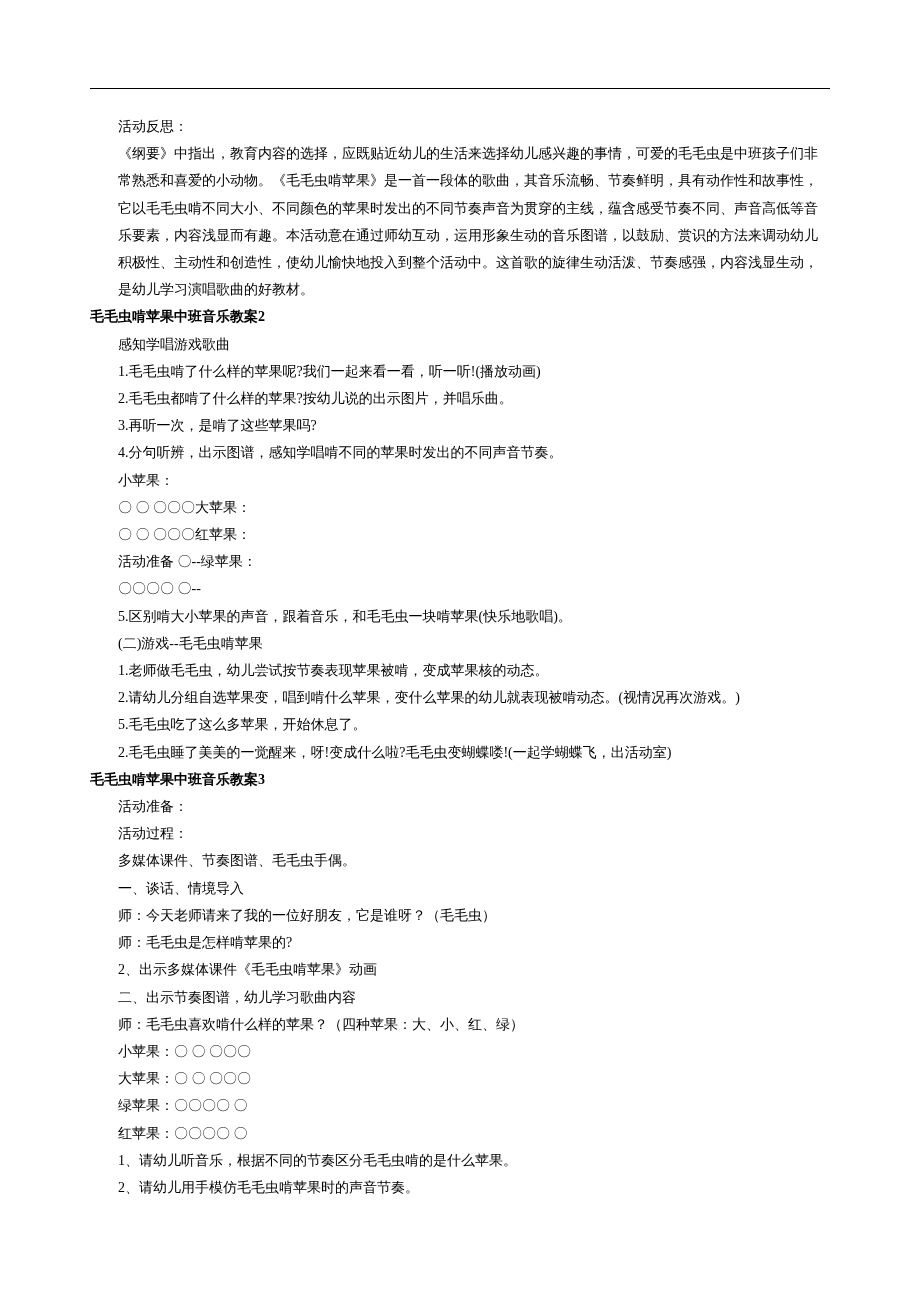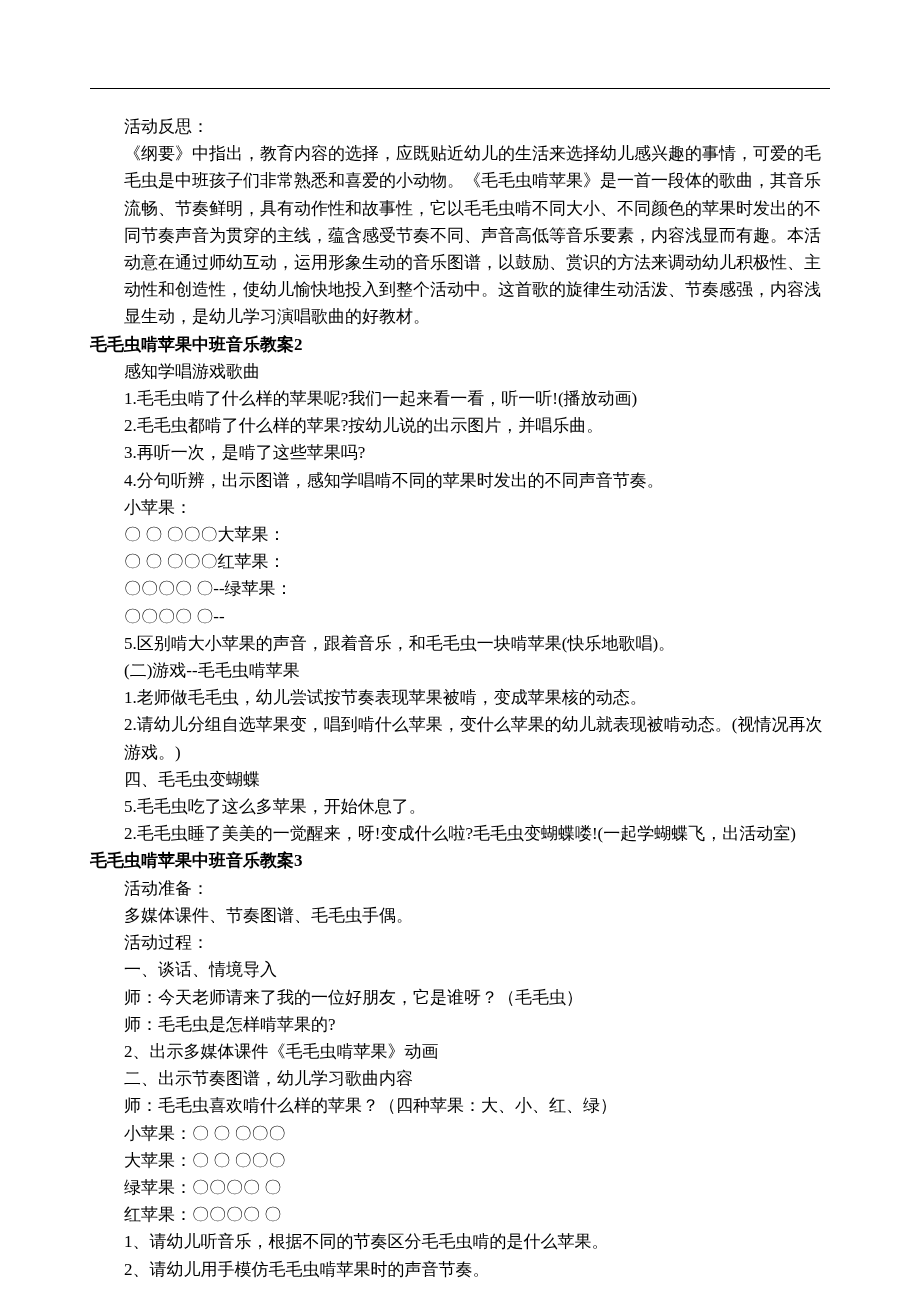--- a/index.html
+++ b/index.html
@@ -14,21 +14,21 @@
     box-sizing: border-box;
     padding: 88px 90px 40px 90px;
     position: relative;
   }
   .rule {
     border: none;
     border-top: 1.2px solid #000;
     margin: 0 0 24px 0;
   }
   .line {
-    font-size: 17px;
+    font-size: 14px;
     line-height: 27.2px;
     color: #000;
     white-space: pre-wrap;
     word-break: break-all;
   }
   .indent1 { padding-left: 2em; }
   .indent0 { padding-left: 0; font-weight: bold; }
 </style>
 </head>
 <body>
@@ -40,33 +40,32 @@
       <div class="line indent1">《纲要》中指出，教育内容的选择，应既贴近幼儿的生活来选择幼儿感兴趣的事情，可爱的毛毛虫是中班孩子们非常熟悉和喜爱的小动物。《毛毛虫啃苹果》是一首一段体的歌曲，其音乐流畅、节奏鲜明，具有动作性和故事性，它以毛毛虫啃不同大小、不同颜色的苹果时发出的不同节奏声音为贯穿的主线，蕴含感受节奏不同、声音高低等音乐要素，内容浅显而有趣。本活动意在通过师幼互动，运用形象生动的音乐图谱，以鼓励、赏识的方法来调动幼儿积极性、主动性和创造性，使幼儿愉快地投入到整个活动中。这首歌的旋律生动活泼、节奏感强，内容浅显生动，是幼儿学习演唱歌曲的好教材。</div>
       <div class="line indent0">毛毛虫啃苹果中班音乐教案2</div>
       <div class="line indent1">感知学唱游戏歌曲</div>
       <div class="line indent1">1.毛毛虫啃了什么样的苹果呢?我们一起来看一看，听一听!(播放动画)</div>
       <div class="line indent1">2.毛毛虫都啃了什么样的苹果?按幼儿说的出示图片，并唱乐曲。</div>
       <div class="line indent1">3.再听一次，是啃了这些苹果吗?</div>
       <div class="line indent1">4.分句听辨，出示图谱，感知学唱啃不同的苹果时发出的不同声音节奏。</div>
       <div class="line indent1">小苹果：</div>
       <div class="line indent1">〇 〇 〇〇〇大苹果：</div>
       <div class="line indent1">〇 〇 〇〇〇红苹果：</div>
-      <div class="line indent1">〇〇〇〇 〇--绿苹果：</div>
+      <div class="line indent1">活动准备 〇--绿苹果：</div>
       <div class="line indent1">〇〇〇〇 〇--</div>
       <div class="line indent1">5.区别啃大小苹果的声音，跟着音乐，和毛毛虫一块啃苹果(快乐地歌唱)。</div>
       <div class="line indent1">(二)游戏--毛毛虫啃苹果</div>
       <div class="line indent1">1.老师做毛毛虫，幼儿尝试按节奏表现苹果被啃，变成苹果核的动态。</div>
       <div class="line indent1">2.请幼儿分组自选苹果变，唱到啃什么苹果，变什么苹果的幼儿就表现被啃动态。(视情况再次游戏。)</div>
-      <div class="line indent1">四、毛毛虫变蝴蝶</div>
       <div class="line indent1">5.毛毛虫吃了这么多苹果，开始休息了。</div>
       <div class="line indent1">2.毛毛虫睡了美美的一觉醒来，呀!变成什么啦?毛毛虫变蝴蝶喽!(一起学蝴蝶飞，出活动室)</div>
       <div class="line indent0">毛毛虫啃苹果中班音乐教案3</div>
       <div class="line indent1">活动准备：</div>
+      <div class="line indent1">活动过程：</div>
       <div class="line indent1">多媒体课件、节奏图谱、毛毛虫手偶。</div>
-      <div class="line indent1">活动过程：</div>
       <div class="line indent1">一、谈话、情境导入</div>
       <div class="line indent1">师：今天老师请来了我的一位好朋友，它是谁呀？（毛毛虫）</div>
       <div class="line indent1">师：毛毛虫是怎样啃苹果的?</div>
       <div class="line indent1">2、出示多媒体课件《毛毛虫啃苹果》动画</div>
       <div class="line indent1">二、出示节奏图谱，幼儿学习歌曲内容</div>
       <div class="line indent1">师：毛毛虫喜欢啃什么样的苹果？（四种苹果：大、小、红、绿）</div>
       <div class="line indent1">小苹果：〇 〇 〇〇〇</div>
       <div class="line indent1">大苹果：〇 〇 〇〇〇</div>
       <div class="line indent1">绿苹果：〇〇〇〇 〇</div>
       <div class="line indent1">红苹果：〇〇〇〇 〇</div>

